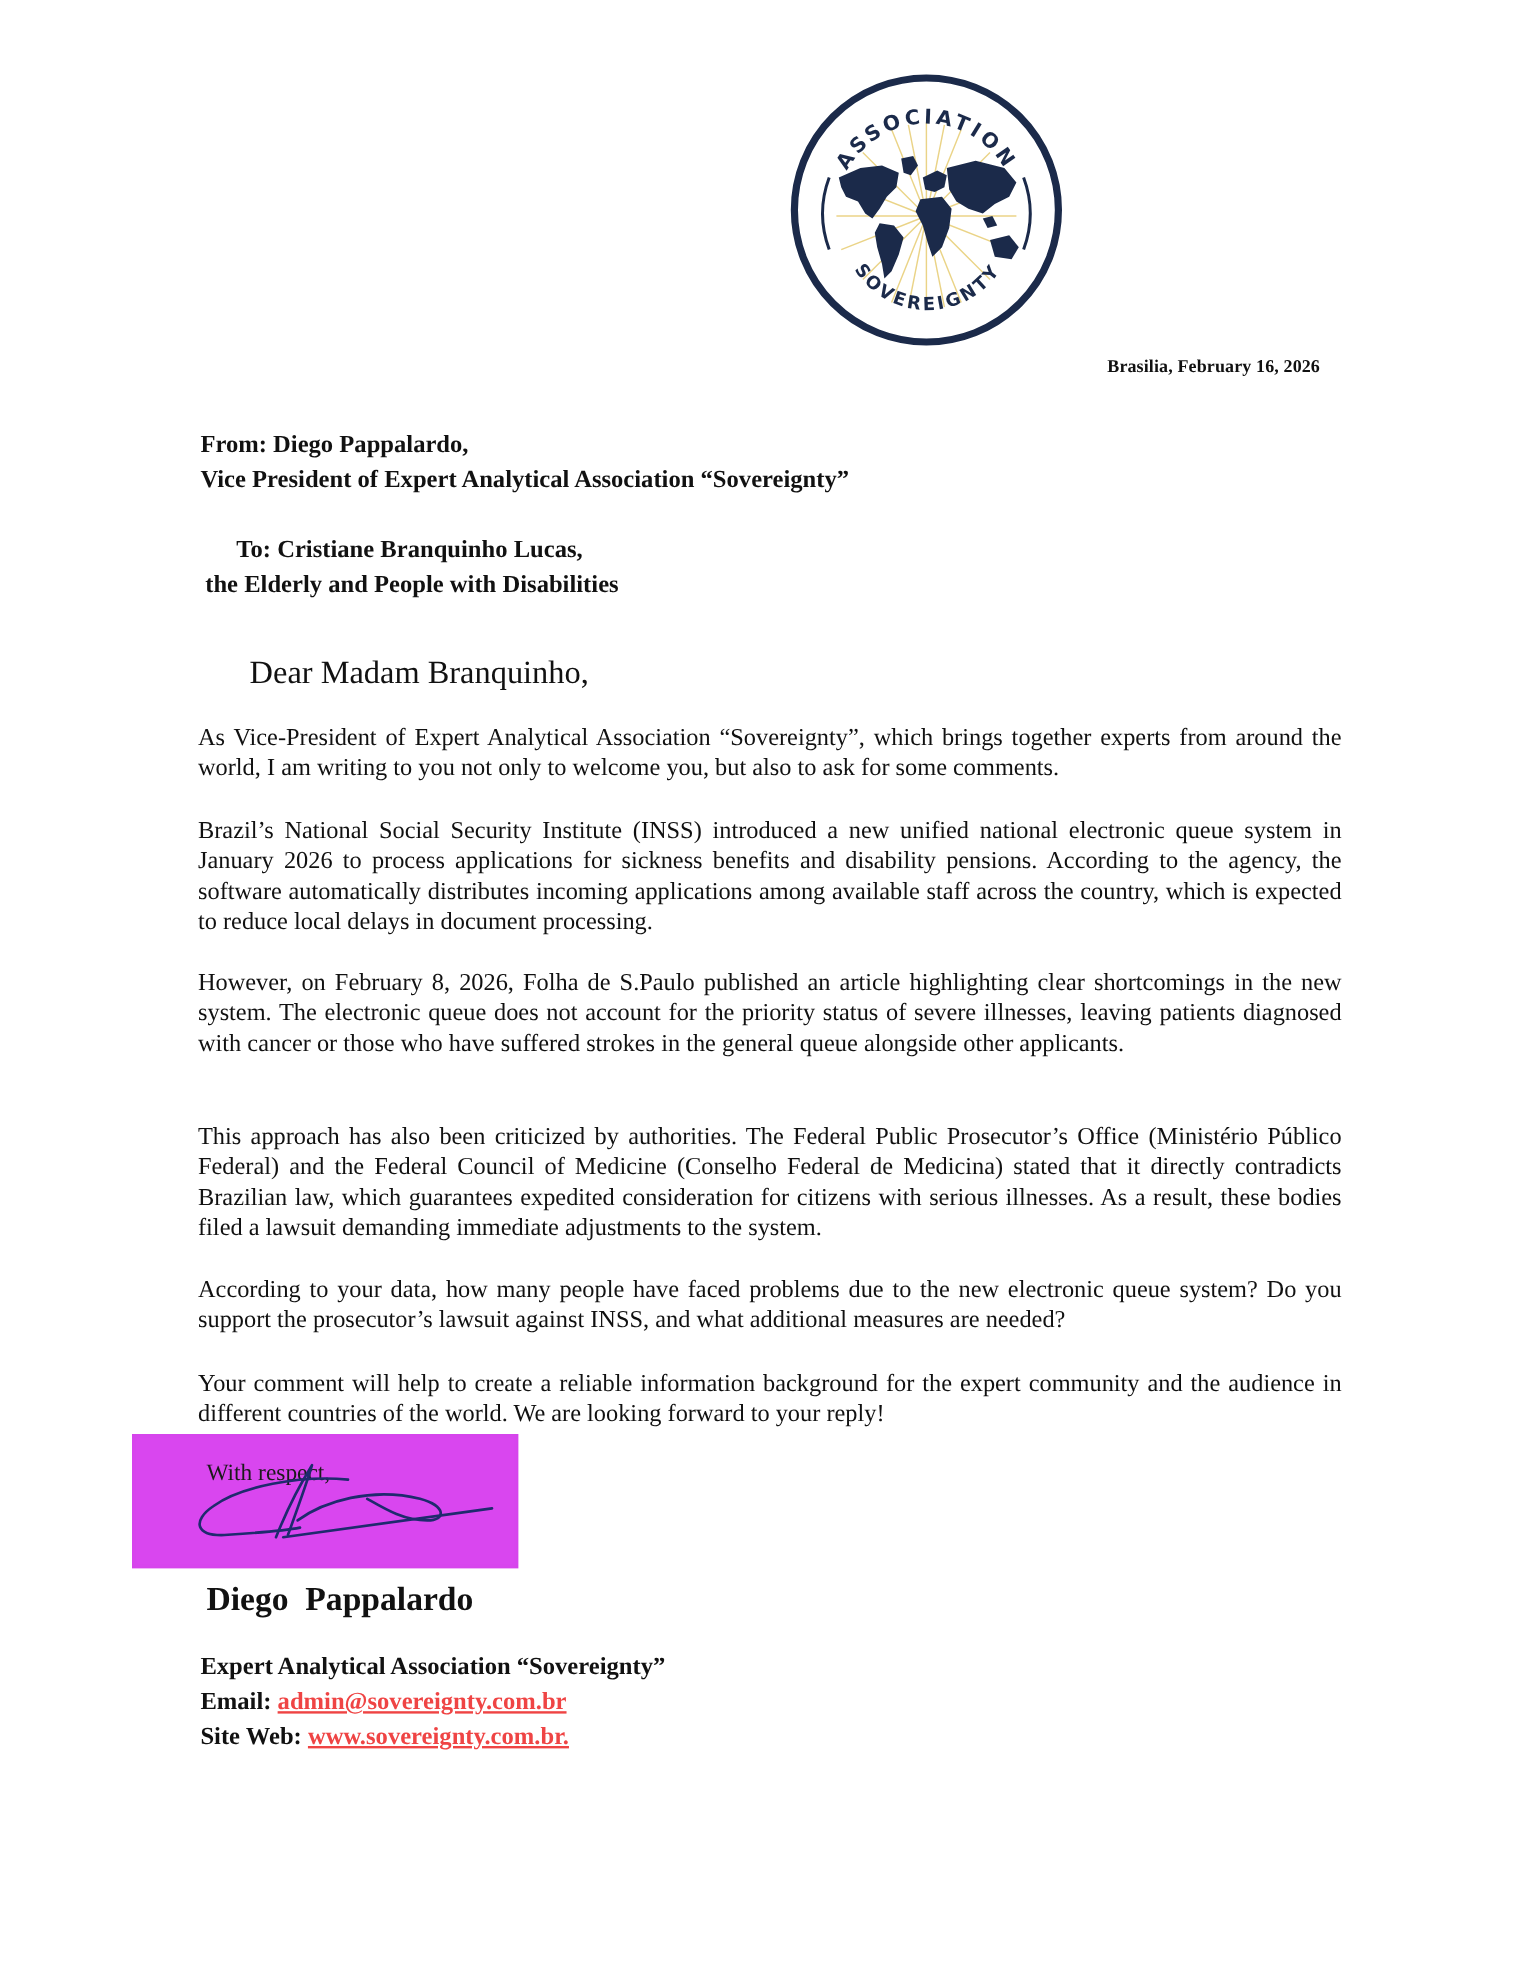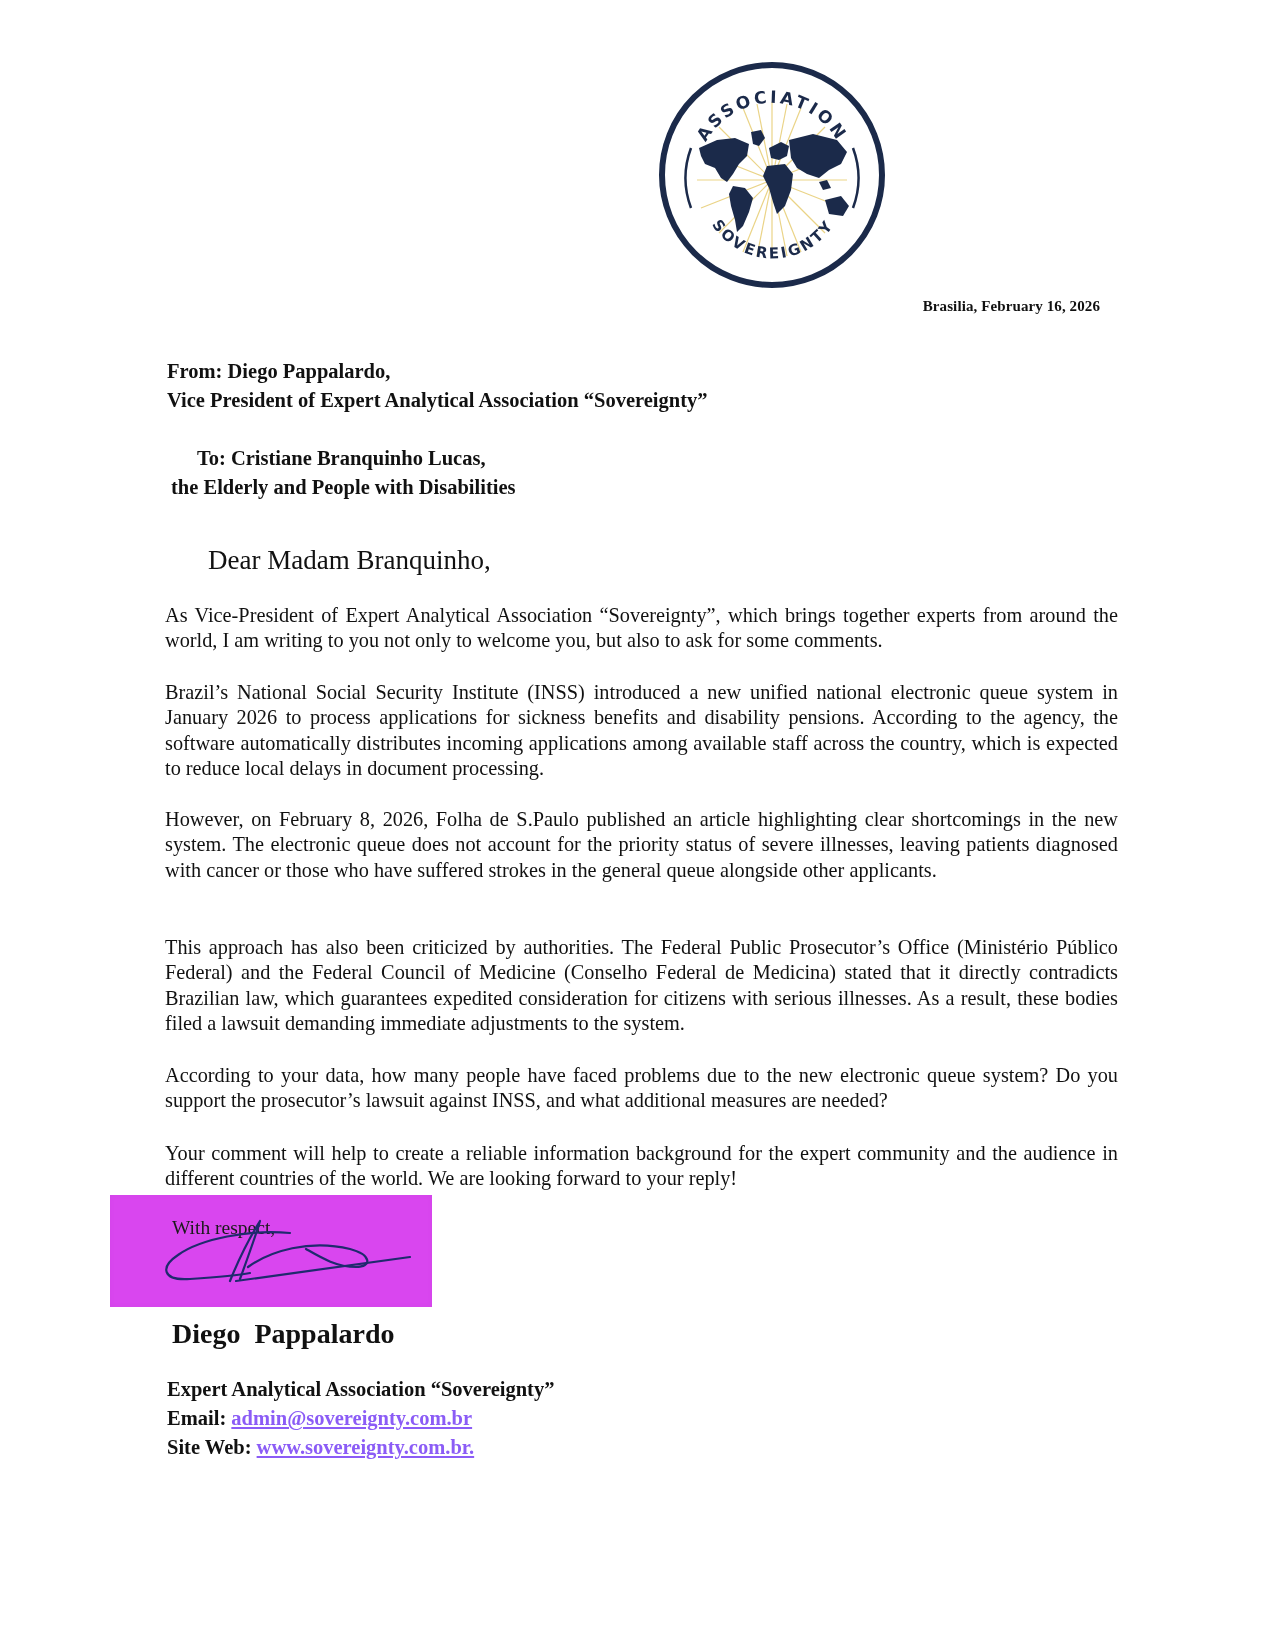--- a/index.html
+++ b/index.html
@@ -101,21 +101,21 @@
     .org {
       position: absolute;
       left: 167px;
       top: 1375px;
       font-weight: bold;
       font-size: 20.5px;
       line-height: 29px;
     }
     .org .line { display: block; white-space: nowrap; }
     .org a {
-      color: #8b5cf6;
+      color: #ef4444;
       text-decoration: underline;
       text-decoration-thickness: 2px;
       text-underline-offset: 2px;
     }
   </style>
 </head>
 <body>
 
 <div class="logo">
   <svg width="230" height="230" viewBox="0 0 230 230">

